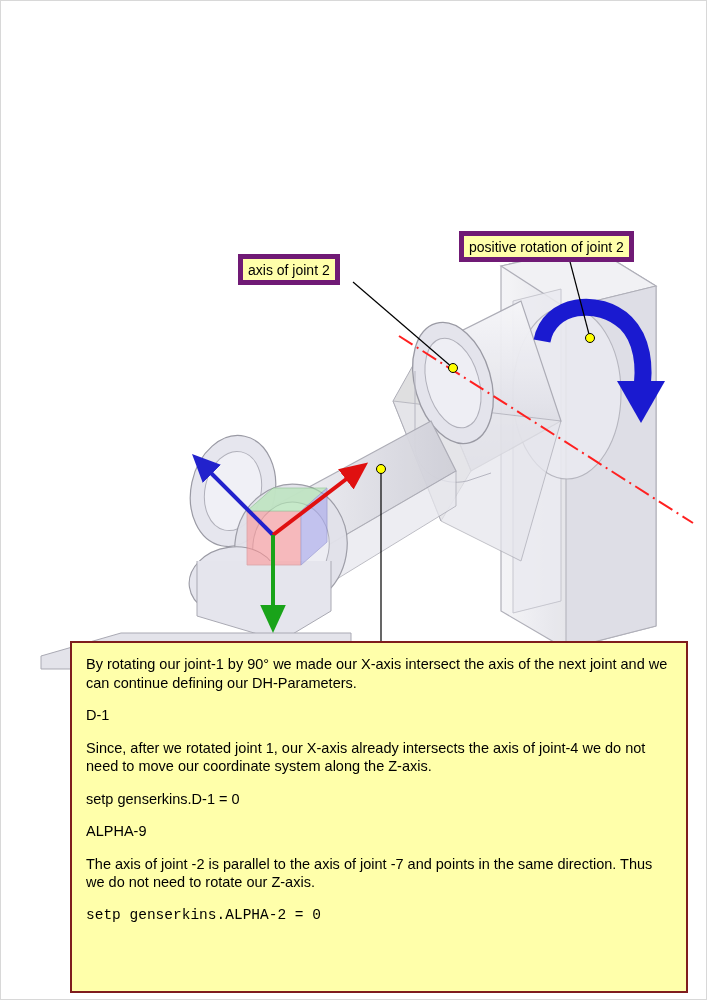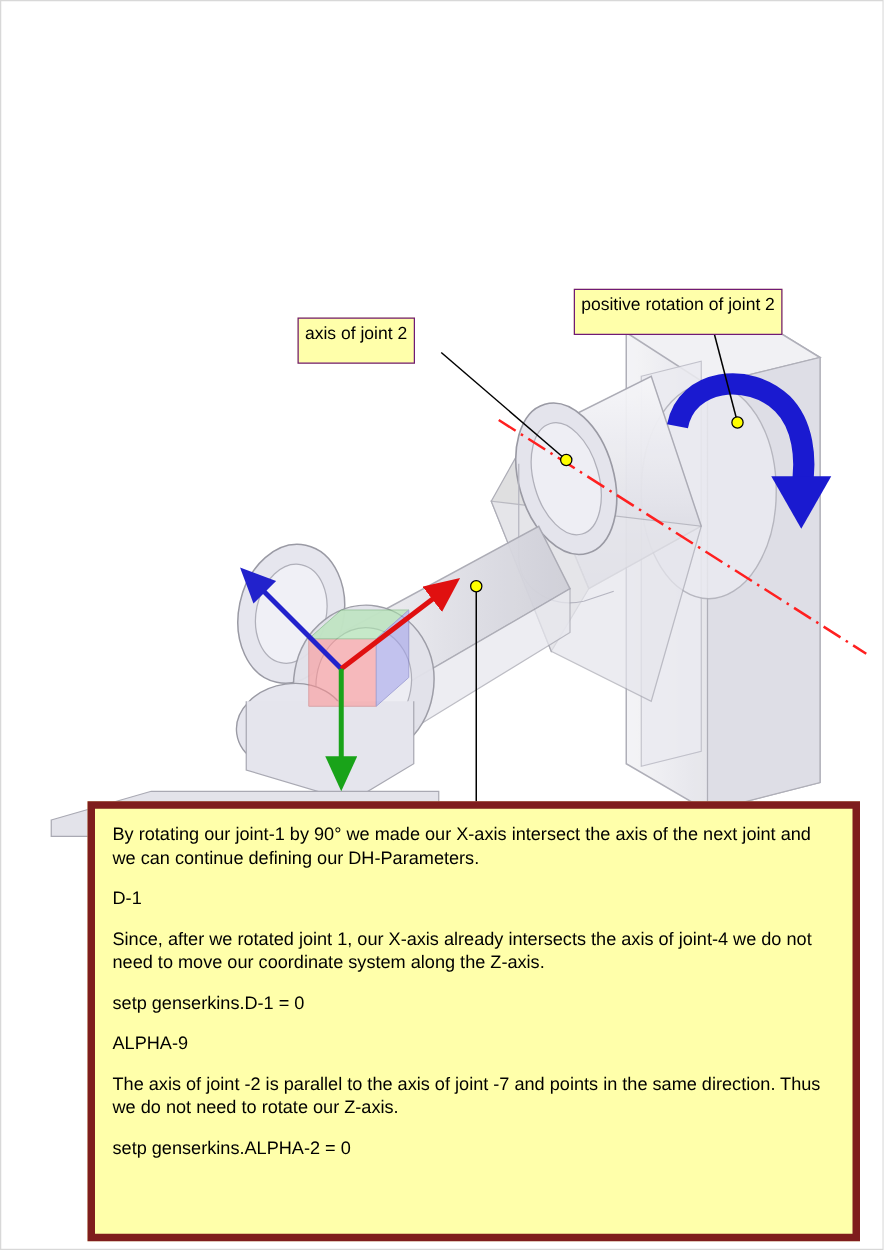--- a/index.html
+++ b/index.html
@@ -22,54 +22,55 @@
   #robot-canvas {
     position: absolute;
     left: 0;
     top: 0;
     width: 707px;
     height: 1000px;
   }
   .callout {
     position: absolute;
     background: #ffffaa;
-    border: 1px solid #701a75;
+    border: 5px solid #701a75;
     font-size: 14px;
     color: #000000;
-    padding: 3px 5px 16px 5px;
+    padding: 3px 5px 2px 5px;
     white-space: nowrap;
     line-height: 1.15;
   }
   #callout-axis-joint2 {
     left: 237px;
     top: 253px;
   }
   #callout-positive-rotation {
     left: 458px;
     top: 230px;
   }
   #note-box {
     position: absolute;
     left: 69px;
     top: 640px;
     width: 618px;
     height: 352px;
     background: #ffffaa;
-    border: 6px solid #7f1d1d;
+    border: 2px solid #7f1d1d;
     box-sizing: border-box;
     padding: 12px 14px;
     font-size: 14.5px;
     line-height: 1.28;
     color: #000000;
   }
   #note-box p {
     margin: 0 0 14px 0;
   }
   #note-box p:last-child {
     margin-bottom: 16px;
+    font-family: Liberation Mono, monospace;
   }
   .mono-ish {
     font-family: "Liberation Sans", sans-serif;
   }
 </style>
 </head>
 <body>
 
 <div id="page">
 

